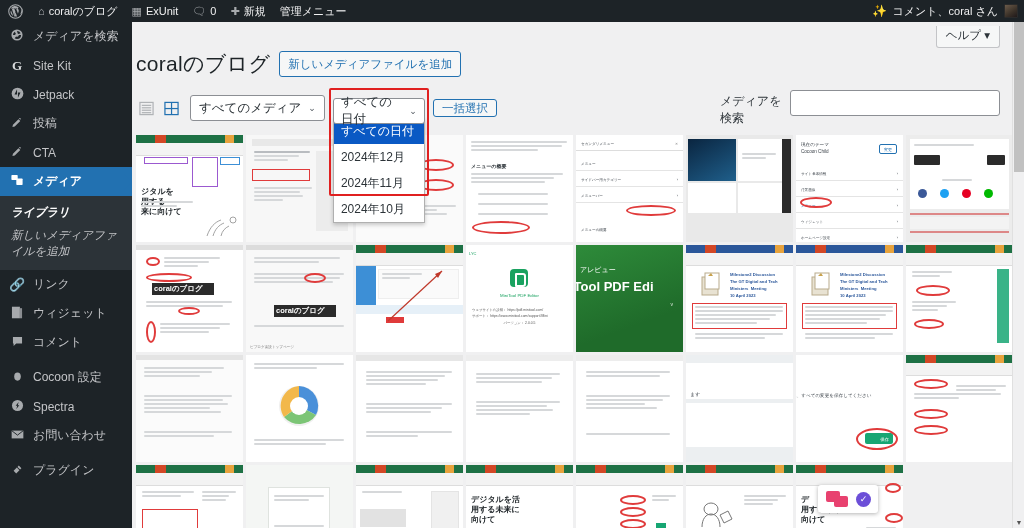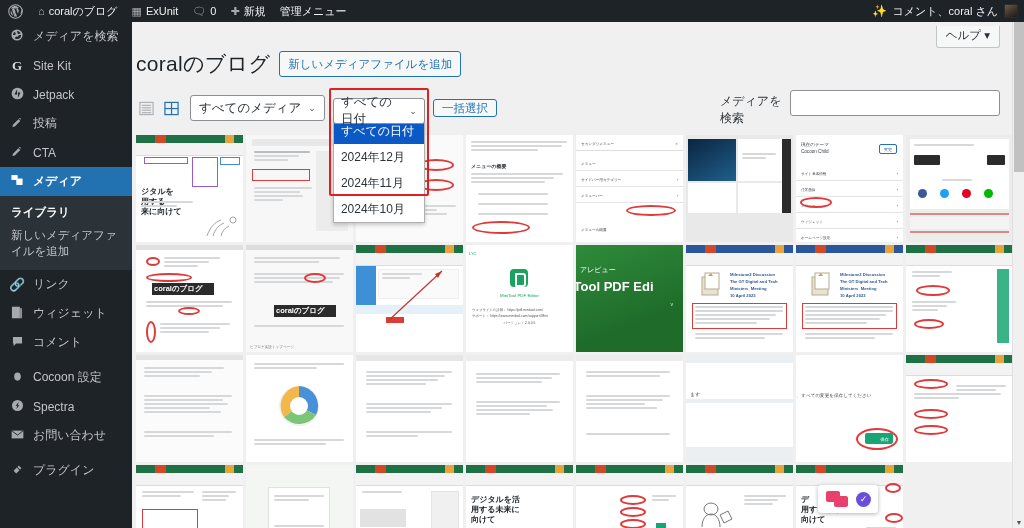--- a/index.html
+++ b/index.html
@@ -53,21 +53,21 @@
   }
   .menu-item.current .mi-ico { color: #fff; }
   .menu-item.current::after {
     content: ""; position: absolute; right: -8px; top: 50%;
     margin-top: -8px; border: 8px solid transparent;
     border-left-color: #2271b1;
   }
   .submenu { background: #2c3338; padding: 5px 0 7px 0; }
   .sub-item {
     display: block; padding: 3px 10px 3px 11px;
-    font-size: 11.5px; color: #c3c4c7; line-height: 1.45;
+    font-size: 11.5px; color: #c3c4c7; line-height: 1.45; font-style: italic;
   }
   .sub-item.current { color: #fff; font-weight: bold; }
   .menu-sep { height: 6px; }
 
   
   .content {
     position: absolute; top: 22px; left: 132px;
     width: 880px; height: 506px; background: #f0f0f1;
     overflow: hidden;
   }

